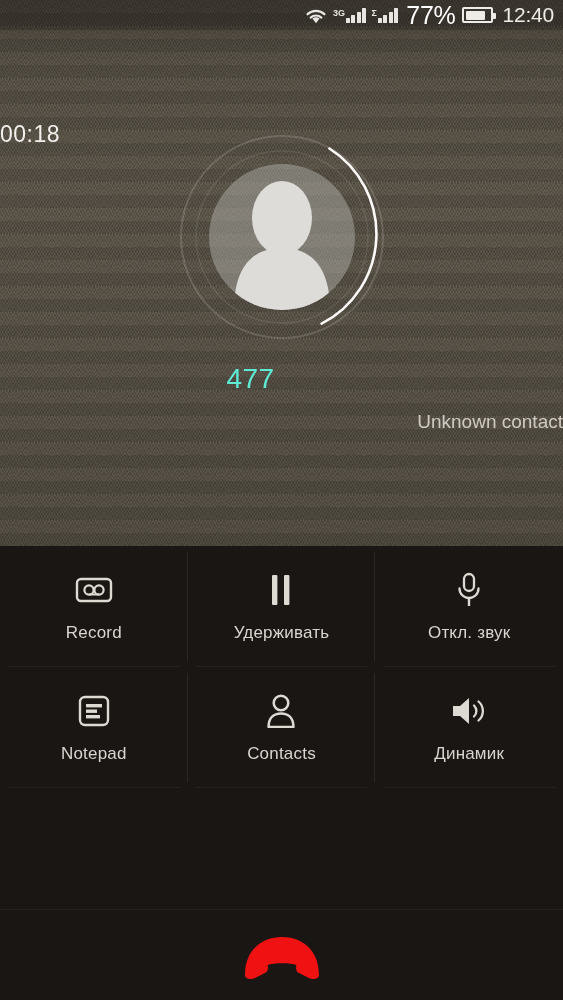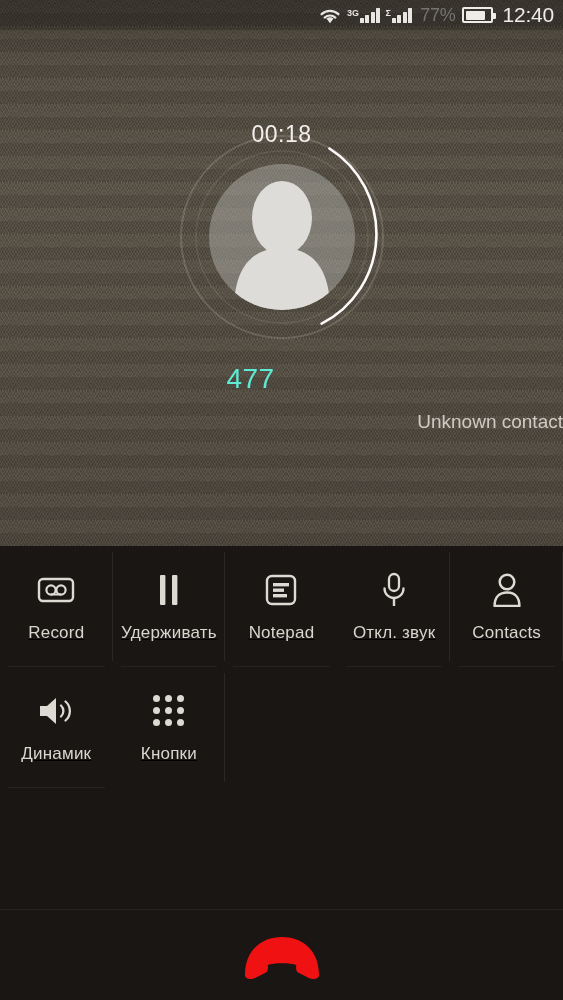--- a/index.html
+++ b/index.html
@@ -47,36 +47,36 @@
   .sb-ico{ display:flex; align-items:flex-end; height:20px; }
   .bars{ display:flex; align-items:flex-end; gap:1.5px; height:15px; }
   .bars i{ display:block; width:4px; background:#e8e6e2; border-radius:0.5px; }
   .bars i:nth-child(1){height:5px;}
   .bars i:nth-child(2){height:8px;}
   .bars i:nth-child(3){height:11px;}
   .bars i:nth-child(4){height:15px;}
   .netlabel{ font-size:9px; font-weight:bold; color:#e8e6e2; line-height:1;
              margin-right:1px; align-self:flex-start; margin-top:1px;}
   .sigwrap{ display:flex; align-items:flex-start; }
-  #battpct{ font-size:18px; color:#737373; letter-spacing:-0.3px; margin-left:3px; }
+  #battpct{ font-size:25px; color:#ffffff; letter-spacing:-0.3px; margin-left:3px; }
   #battery{ width:31px; height:16px; border:2px solid #eeece8; border-radius:2px;
             position:relative; margin-left:2px; }
   #battery:after{ content:""; position:absolute; right:-5px; top:4px; width:3px; height:6px;
             background:#eeece8; border-radius:0 1px 1px 0; }
   #battery .fill{ position:absolute; left:1.5px; top:1.5px; bottom:1.5px; width:72%;
             background:#eeece8; border-radius:1px; }
   #clock{ font-size:21px; color:#eeece8; margin-left:4px; letter-spacing:-0.2px; }
 
   
   #calltitle{
     position:absolute; top:58px; left:0; width:563px; text-align:center;
     font-size:19px; letter-spacing:0.6px; color:#d8d4cd; z-index:5;
   }
   #timer{
-    position:absolute; top:121px; left:0; width:563px; text-align:center;
+    position:absolute; top:121px; left:0; width:563px; text-align:left;
     font-size:23px; color:#f2f0ec; letter-spacing:0.5px; z-index:6;
   }
 
   
   #ringwrap{
     position:absolute; left:178px; top:133px; width:208px; height:208px; z-index:4;
   }
   #ringwrap svg{ display:block; }
   #avatar{
     position:absolute; left:31px; top:31px; width:146px; height:146px;
@@ -94,21 +94,21 @@
     position:absolute; top:411px; left:0; width:563px; text-align:right;
     font-size:19px; color:#cfcbc4; z-index:5;
   }
 
   
   #panel{
     position:absolute; left:0; top:546px; width:563px; height:454px;
     background:#191614;
   }
   #grid{ position:absolute; left:0; top:0; width:563px; height:363px;
-         display:grid; grid-template-columns:repeat(5,1fr); grid-template-rows:repeat(3,1fr);text-decoration:underline; }
+         display:grid; grid-template-columns:repeat(3,1fr); grid-template-rows:repeat(3,1fr); }
   .cell{
     position:relative; display:flex; flex-direction:column;
     align-items:center; justify-content:center; gap:14px;
     color:#ddd9d3;
   }
   .cell .ico{ height:38px; display:flex; align-items:center; justify-content:center; }
   .cell .lbl{ font-size:17px; color:#d9d5cf; letter-spacing:0.2px; }
   
   .cell:not(:nth-child(3n)):after{
     content:""; position:absolute; right:0; top:6px; bottom:6px; width:1px;
@@ -220,41 +220,41 @@
           <svg width="26" height="32" viewBox="0 0 26 32">
             <rect x="4" y="1" width="5.4" height="30" rx="1" fill="#ddd9d3"></rect>
             <rect x="16" y="1" width="5.4" height="30" rx="1" fill="#ddd9d3"></rect>
           </svg>
         </span>
         <span class="lbl">Удерживать</span>
       </div>
 
       <div class="cell">
         <span class="ico">
+          <svg width="28" height="36" viewBox="0 0 28 36">
+            <rect x="9" y="2" width="10" height="17" rx="5" fill="none" stroke="#ddd9d3" stroke-width="2.3"></rect>
+            <path d="M4.5 16.5 A 9.5 9.5 0 0 0 23.5 16.5" fill="none" stroke="#ddd9d3" stroke-width="2.3" stroke-linecap="round"></path>
+            <rect x="12.8" y="25" width="2.4" height="9" fill="#ddd9d3"></rect>
+          </svg>
+        </span>
+        <span class="lbl">Откл. звук</span>
+      </div>
+
+      <div class="cell">
+        <span class="ico">
           <svg width="32" height="32" viewBox="0 0 32 32">
             <rect x="2" y="2" width="28" height="28" rx="5" fill="none" stroke="#ddd9d3" stroke-width="2.4"></rect>
             <rect x="8" y="9" width="16" height="3.4" fill="#ddd9d3"></rect>
             <rect x="8" y="14.5" width="11" height="3.4" fill="#ddd9d3"></rect>
             <rect x="8" y="20" width="14" height="3.4" fill="#ddd9d3"></rect>
           </svg>
         </span>
         <span class="lbl">Notepad</span>
       </div>
 
-      <div class="cell">
-        <span class="ico">
-          <svg width="28" height="36" viewBox="0 0 28 36">
-            <rect x="9" y="2" width="10" height="17" rx="5" fill="none" stroke="#ddd9d3" stroke-width="2.3"></rect>
-            <path d="M4.5 16.5 A 9.5 9.5 0 0 0 23.5 16.5" fill="none" stroke="#ddd9d3" stroke-width="2.3" stroke-linecap="round"></path>
-            <rect x="12.8" y="25" width="2.4" height="9" fill="#ddd9d3"></rect>
-          </svg>
-        </span>
-        <span class="lbl">Откл. звук</span>
-      </div>
-
 
       <div class="cell">
         <span class="ico">
           <svg width="32" height="34" viewBox="0 0 32 34">
             <circle cx="16" cy="9" r="7.3" fill="none" stroke="#ddd9d3" stroke-width="2.5"></circle>
             <path d="M3.6 33 C 3.6 23.4 9 19.4 16 19.4 C 23 19.4 28.4 23.4 28.4 33 Z" fill="none" stroke="#ddd9d3" stroke-width="2.5" stroke-linejoin="round"></path>
           </svg>
         </span>
         <span class="lbl">Contacts</span>
       </div>
@@ -263,36 +263,20 @@
         <span class="ico">
           <svg width="38" height="32" viewBox="0 0 38 32">
             <path d="M3 11 L10 11 L19 3 L19 29 L10 21 L3 21 Z" fill="#ddd9d3"></path>
             <path d="M24 10.5 A 7.5 7.5 0 0 1 24 21.5" fill="none" stroke="#ddd9d3" stroke-width="2.3" stroke-linecap="round"></path>
             <path d="M28.5 6.5 A 12.5 12.5 0 0 1 28.5 25.5" fill="none" stroke="#ddd9d3" stroke-width="2.3" stroke-linecap="round"></path>
           </svg>
         </span>
         <span class="lbl">Динамик</span>
       </div>
 
-      <div class="cell">
-        <span class="ico">
-          <span class="dots">
-            <span></span>
-              <span></span>
-              <span></span>
-            <span></span>
-              <span></span>
-              <span></span>
-            <span></span>
-              <span></span>
-              <span></span>
-          </span>
-        </span>
-        <span class="lbl">Кнопки</span>
-      </div>
 
     </div>
 
     <div id="gridbottomline"></div>
   </div>
 
   <div id="endcall">
     <svg width="86" height="46" viewBox="0 0 86 46">
       <path d="M6 40 C 6 14 24 2 43 2 C 62 2 80 14 80 40
                C 80 44 74 45 70 43 L 60 38 C 57 36.6 56.6 33 57.4 30

